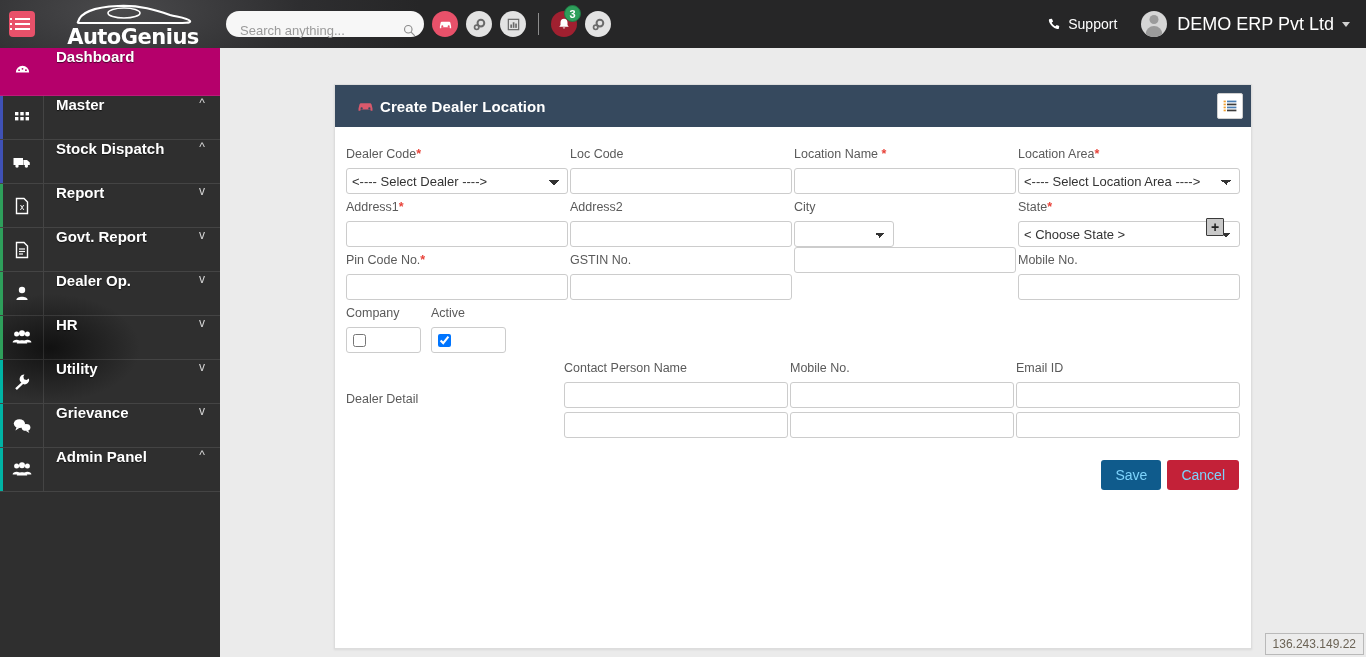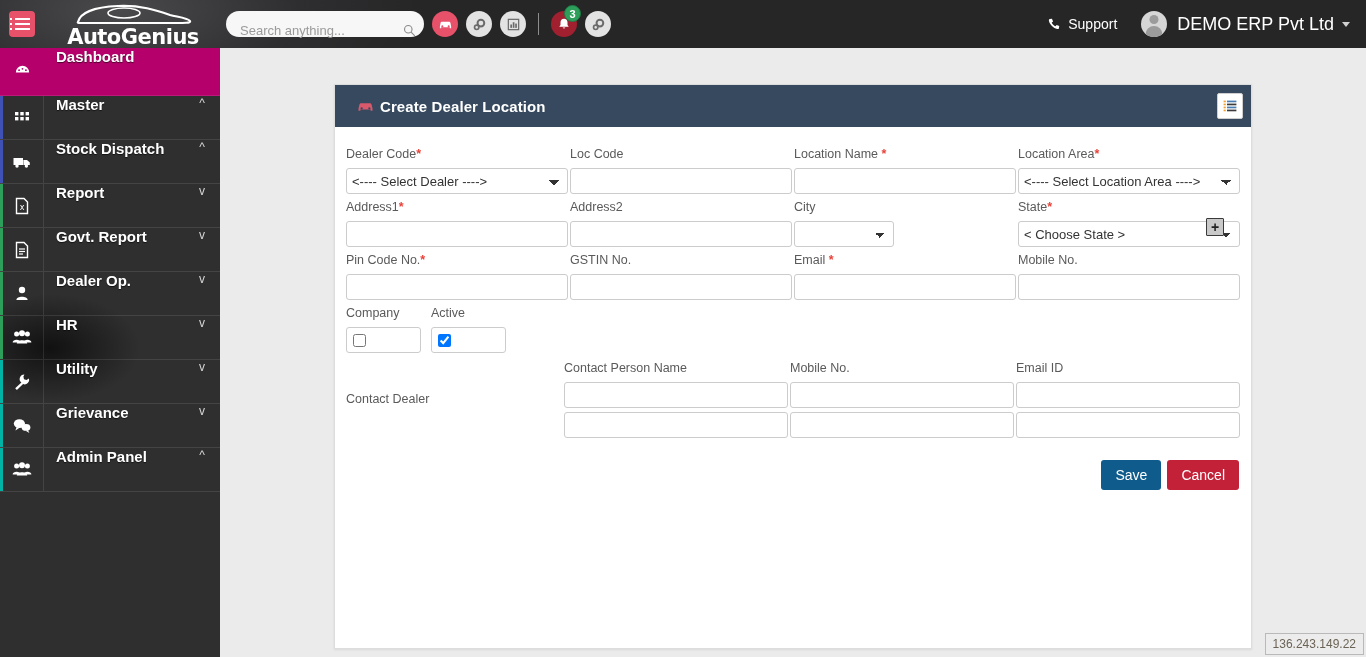--- a/index.html
+++ b/index.html
@@ -259,21 +259,21 @@
   .contact-cell .lbl { margin-top: 6px; }
   .contact-cell .ctl { height: 26px; margin-bottom: 4px; }
 
   .btn-row {
     display: flex; justify-content: flex-end; gap: 2px;
     padding: 18px 2px 0 0;
   }
   .btn {
     height: 30px; min-width: 56px; padding: 0 14px;
     border: none; border-radius: 3px;
-    color: #ffffff; font-size: 14px; cursor: pointer;
+    color: #7dd3fc; font-size: 14px; cursor: pointer;
     font-family: "Liberation Sans", sans-serif;
   }
   .btn-save { background: #0f5b8c; }
   .btn-cancel { background: #c32138; margin-left: 4px; }
 
   .ip-box {
     position: absolute; right: 2px; bottom: 2px;
     background: #ececec; border: 1px solid #b9b9b9;
     font-size: 12px; color: #6b6355;
     padding: 3px 7px; z-index: 40;
@@ -588,21 +588,20 @@
       <div class="row">
         <div class="field c1">
           <label class="lbl"><span>Pin Code No.</span><span class="req">*</span></label>
           <input class="ctl" type="text" value="" style="">
         </div>
         <div class="field">
           <label class="lbl">GSTIN No.</label>
           <input class="ctl" type="text" value="" style="">
         </div>
         <div class="field">
-          <label class="lbl"><span>Email</span> <span class="req">*</span></label>
           <input class="ctl" type="text" value="" style="">
         </div>
         <div class="field">
           <label class="lbl">Mobile No.</label>
           <input class="ctl" type="text" value="" style="">
         </div>
       </div>
 
       <div class="row">
         <div class="field c1" style="width:75px">
@@ -613,21 +612,21 @@
         </div>
         <div class="field" style="width:75px;margin-left:10px">
           <label class="lbl">Active</label>
           <div class="chk-box">
             <input type="checkbox" checked="" style="">
           </div>
         </div>
       </div>
 
       <div class="contact-row">
-        <div class="contact-left">Contact Dealer</div>
+        <div class="contact-left">Dealer Detail</div>
         <div class="contact-grid">
           <div class="contact-line">
             <div class="contact-cell">
               <label class="lbl">Contact Person Name</label>
             </div>
             <div class="contact-cell">
               <label class="lbl">Mobile No.</label>
             </div>
             <div class="contact-cell">
               <label class="lbl">Email ID</label>

